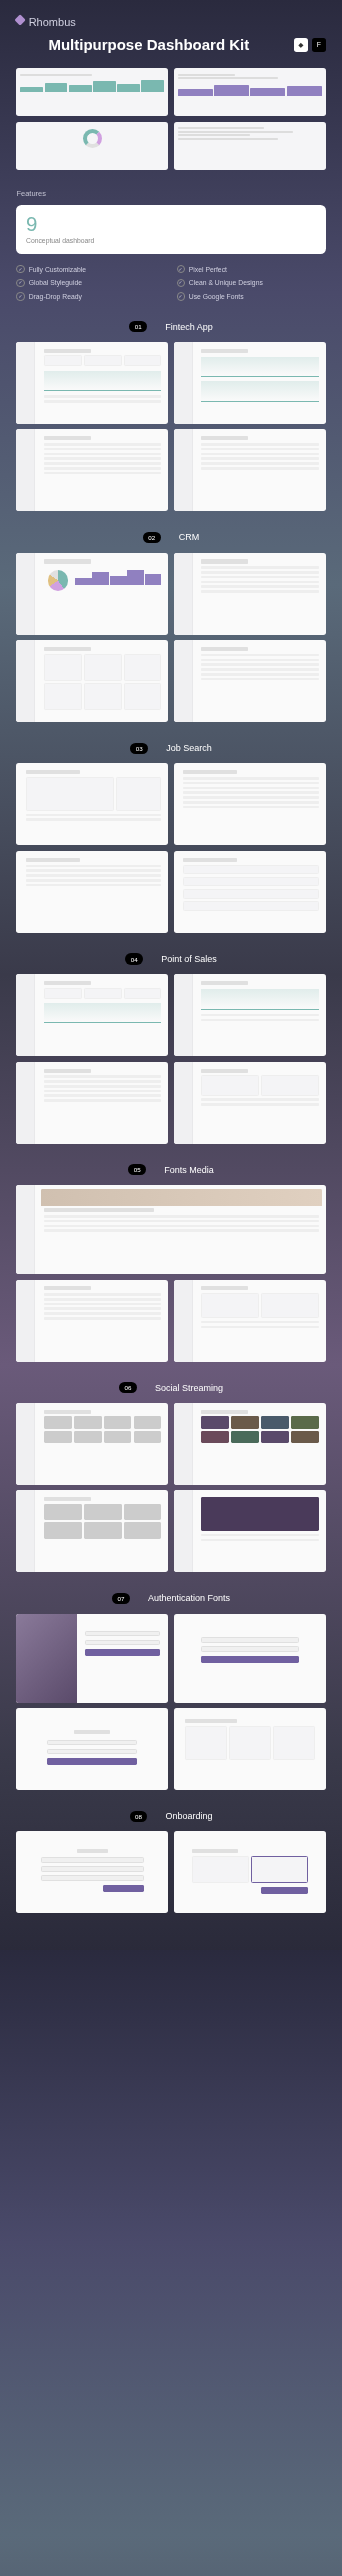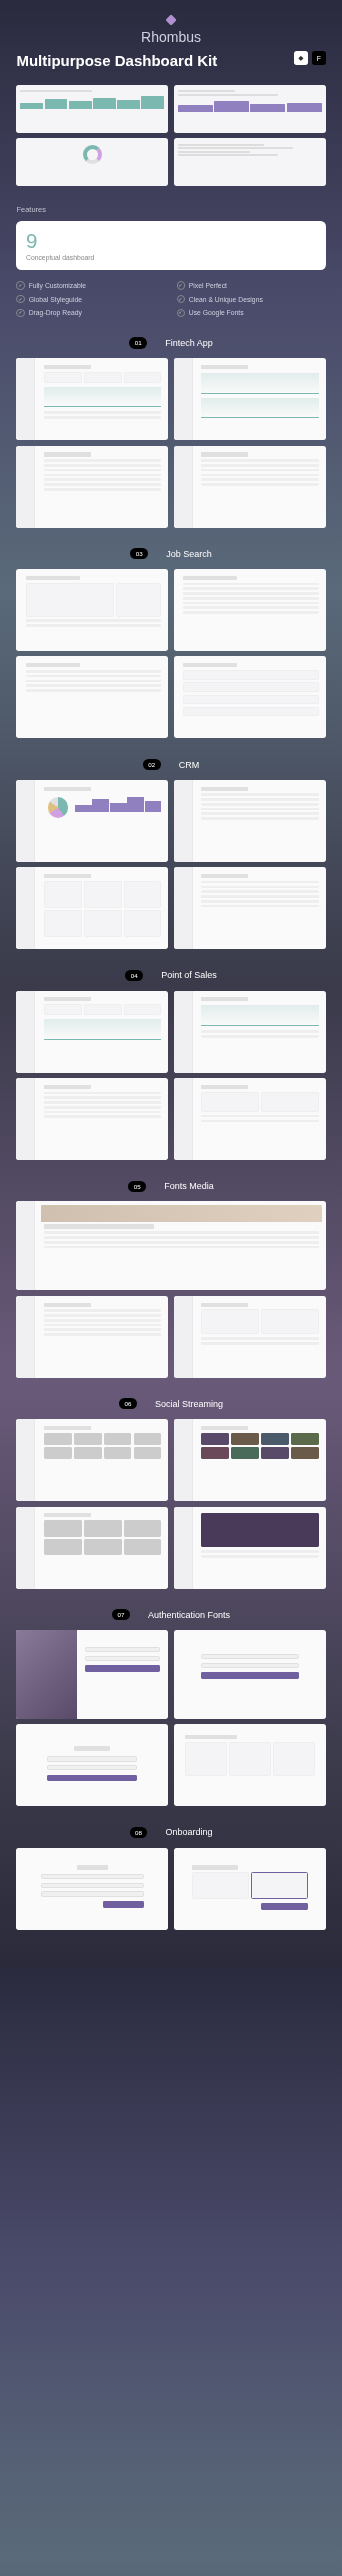--- a/index.html
+++ b/index.html
@@ -4,24 +4,24 @@
 <style>
 * { margin: 0; padding: 0; box-sizing: border-box; }
 body {
   width: 342px;
   font-family: -apple-system, BlinkMacSystemFont, 'Segoe UI', sans-serif;
   background: linear-gradient(180deg, #2a2a3e 0%, #4a4a6a 15%, #5a6a7a 30%, #3a3a4a 50%, #6a5a7a 70%, #3a3a4a 90%, #2a2a3a 100%);
   color: #fff;
 }
 .wrap { padding: 16.4px; }
 .header { margin-bottom: 13.7px; }
-.brand { display: flex; align-items: center; gap: 4.1px; font-size: 14px; color: #d0d0e0; margin-bottom: 6.8px; flex-direction: column; }
+.brand { display: flex; gap: 4.1px; font-size: 11px; color: #d0d0e0; margin-bottom: 6.8px; }
 .brand-icon { width: 8.2px; height: 8.2px; background: #b090d0; border-radius: 1.4px; transform: rotate(45deg); }
 .title { font-size: 15px; font-weight: 600; line-height: 1.3; flex: 1; }
-.title-row { display: flex; align-items: flex-start; gap: 22px; }
+.title-row { display: flex; align-items: center; gap: 22px; margin-left: 32px; }
 .icon-badges { display: flex; gap: 4.1px; }
 .badge { width: 13.7px; height: 13.7px; background: #fff; border-radius: 2.7px; display: flex; align-items: center; justify-content: center; font-size: 6.8px; color: #333; }
 .badge.dark { background: #000; color: #fff; }
 .hero-shots { display: grid; grid-template-columns: 1fr 1fr; gap: 5.5px; margin-bottom: 19px; }
 .shot { background: #f5f5f7; border-radius: 2.7px; height: 48px; padding: 4.1px; position: relative; overflow: hidden; }
 .shot-line { height: 2.1px; background: #ddd; margin: 1.4px 0; border-radius: 0.7px; }
 .shot-bars { display: flex; gap: 1.4px; align-items: flex-end; height: 13.7px; margin-top: 2.7px; }
 .shot-bars span { flex: 1; background: #7ab8b0; border-radius: 0.7px 0.7px 0 0; }
 .shot-donut { width: 19px; height: 19px; border-radius: 50%; border: 4.1px solid #7ab8b0; border-right-color: #d0a0e0; border-bottom-color: #e0e0e0; margin: 2.7px auto; }
 .features-label { font-size: 7.5px; color: #c0c0d0; margin-bottom: 6.8px; }
@@ -196,79 +196,20 @@
             <div class="s-row"></div>
             <div class="s-row"></div>
             <div class="s-row"></div>
           </div>
         </div>
     </div>
   </div>
 
   <div class="section">
     <div class="sec-head">
-        <span class="sec-num">03</span>
-        <span class="sec-title">Job Search</span>
-      </div>
-    <div class="sec-grid">
-      <div class="screen">
-          <div class="screen-main" style="margin-left:2.7px">
-            <div class="s-head"></div>
-            <div class="s-card-row">
-              <div class="s-mini-card" style="height:34px;flex:2"></div>
-              <div class="s-mini-card" style="height:34px"></div>
-            </div>
-            <div class="s-row"></div>
-            <div class="s-row"></div>
-          </div>
-        </div>
-      <div class="screen">
-          <div class="screen-main" style="margin-left:2.7px">
-            <div class="s-head"></div>
-            <div class="s-row"></div>
-            <div class="s-row"></div>
-            <div class="s-row"></div>
-            <div class="s-row"></div>
-            <div class="s-row"></div>
-            <div class="s-row"></div>
-            <div class="s-row"></div>
-          </div>
-        </div>
-      <div class="screen">
-          <div class="screen-main" style="margin-left:2.7px">
-            <div class="s-head"></div>
-            <div class="s-row"></div>
-            <div class="s-row"></div>
-            <div class="s-row"></div>
-            <div class="s-row"></div>
-            <div class="s-row"></div>
-          </div>
-        </div>
-      <div class="screen">
-          <div class="screen-main" style="margin-left:2.7px">
-            <div class="s-head"></div>
-            <div class="s-card-row">
-              <div class="s-mini-card" style="height:9.6px"></div>
-            </div>
-            <div class="s-card-row">
-              <div class="s-mini-card" style="height:9.6px"></div>
-            </div>
-            <div class="s-card-row">
-              <div class="s-mini-card" style="height:9.6px"></div>
-            </div>
-            <div class="s-card-row">
-              <div class="s-mini-card" style="height:9.6px"></div>
-            </div>
-          </div>
-        </div>
-    </div>
-  </div>
-
-  <div class="section">
-    <div class="sec-head">
         <span class="sec-num">02</span>
         <span class="sec-title">CRM</span>
       </div>
     <div class="sec-grid">
       <div class="screen">
           <div class="screen-sidebar"></div>
           <div class="screen-main">
             <div class="s-head"></div>
             <div style="display:flex;gap:2.7px">
               <div class="s-pie"></div>
@@ -322,20 +263,79 @@
             <div class="s-row"></div>
             <div class="s-row"></div>
             <div class="s-row"></div>
           </div>
         </div>
     </div>
   </div>
 
   <div class="section">
     <div class="sec-head">
+        <span class="sec-num">03</span>
+        <span class="sec-title">Job Search</span>
+      </div>
+    <div class="sec-grid">
+      <div class="screen">
+          <div class="screen-main" style="margin-left:2.7px">
+            <div class="s-head"></div>
+            <div class="s-card-row">
+              <div class="s-mini-card" style="height:34px;flex:2"></div>
+              <div class="s-mini-card" style="height:34px"></div>
+            </div>
+            <div class="s-row"></div>
+            <div class="s-row"></div>
+          </div>
+        </div>
+      <div class="screen">
+          <div class="screen-main" style="margin-left:2.7px">
+            <div class="s-head"></div>
+            <div class="s-row"></div>
+            <div class="s-row"></div>
+            <div class="s-row"></div>
+            <div class="s-row"></div>
+            <div class="s-row"></div>
+            <div class="s-row"></div>
+            <div class="s-row"></div>
+          </div>
+        </div>
+      <div class="screen">
+          <div class="screen-main" style="margin-left:2.7px">
+            <div class="s-head"></div>
+            <div class="s-row"></div>
+            <div class="s-row"></div>
+            <div class="s-row"></div>
+            <div class="s-row"></div>
+            <div class="s-row"></div>
+          </div>
+        </div>
+      <div class="screen">
+          <div class="screen-main" style="margin-left:2.7px">
+            <div class="s-head"></div>
+            <div class="s-card-row">
+              <div class="s-mini-card" style="height:9.6px"></div>
+            </div>
+            <div class="s-card-row">
+              <div class="s-mini-card" style="height:9.6px"></div>
+            </div>
+            <div class="s-card-row">
+              <div class="s-mini-card" style="height:9.6px"></div>
+            </div>
+            <div class="s-card-row">
+              <div class="s-mini-card" style="height:9.6px"></div>
+            </div>
+          </div>
+        </div>
+    </div>
+  </div>
+
+  <div class="section">
+    <div class="sec-head">
         <span class="sec-num">04</span>
         <span class="sec-title">Point of Sales</span>
       </div>
     <div class="sec-grid">
       <div class="screen">
           <div class="screen-sidebar"></div>
           <div class="screen-main">
             <div class="s-head"></div>
             <div class="s-card-row">
               <div class="s-mini-card"></div>

